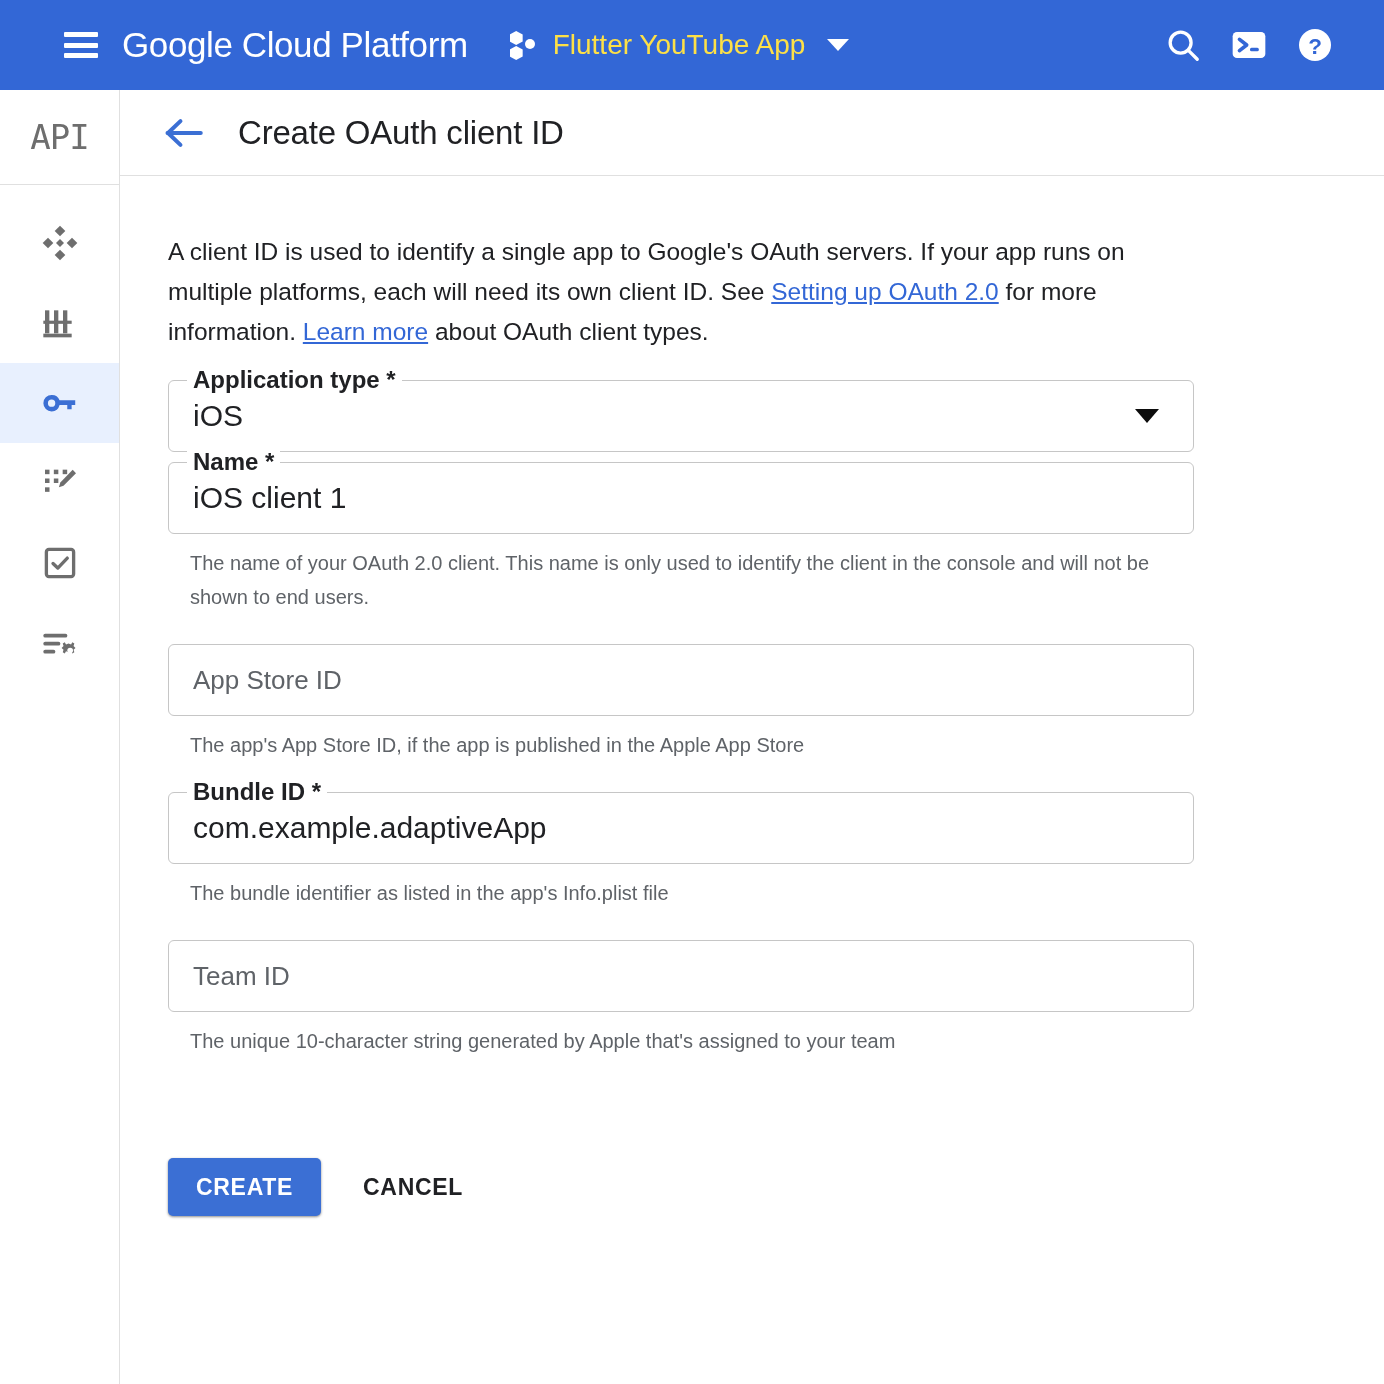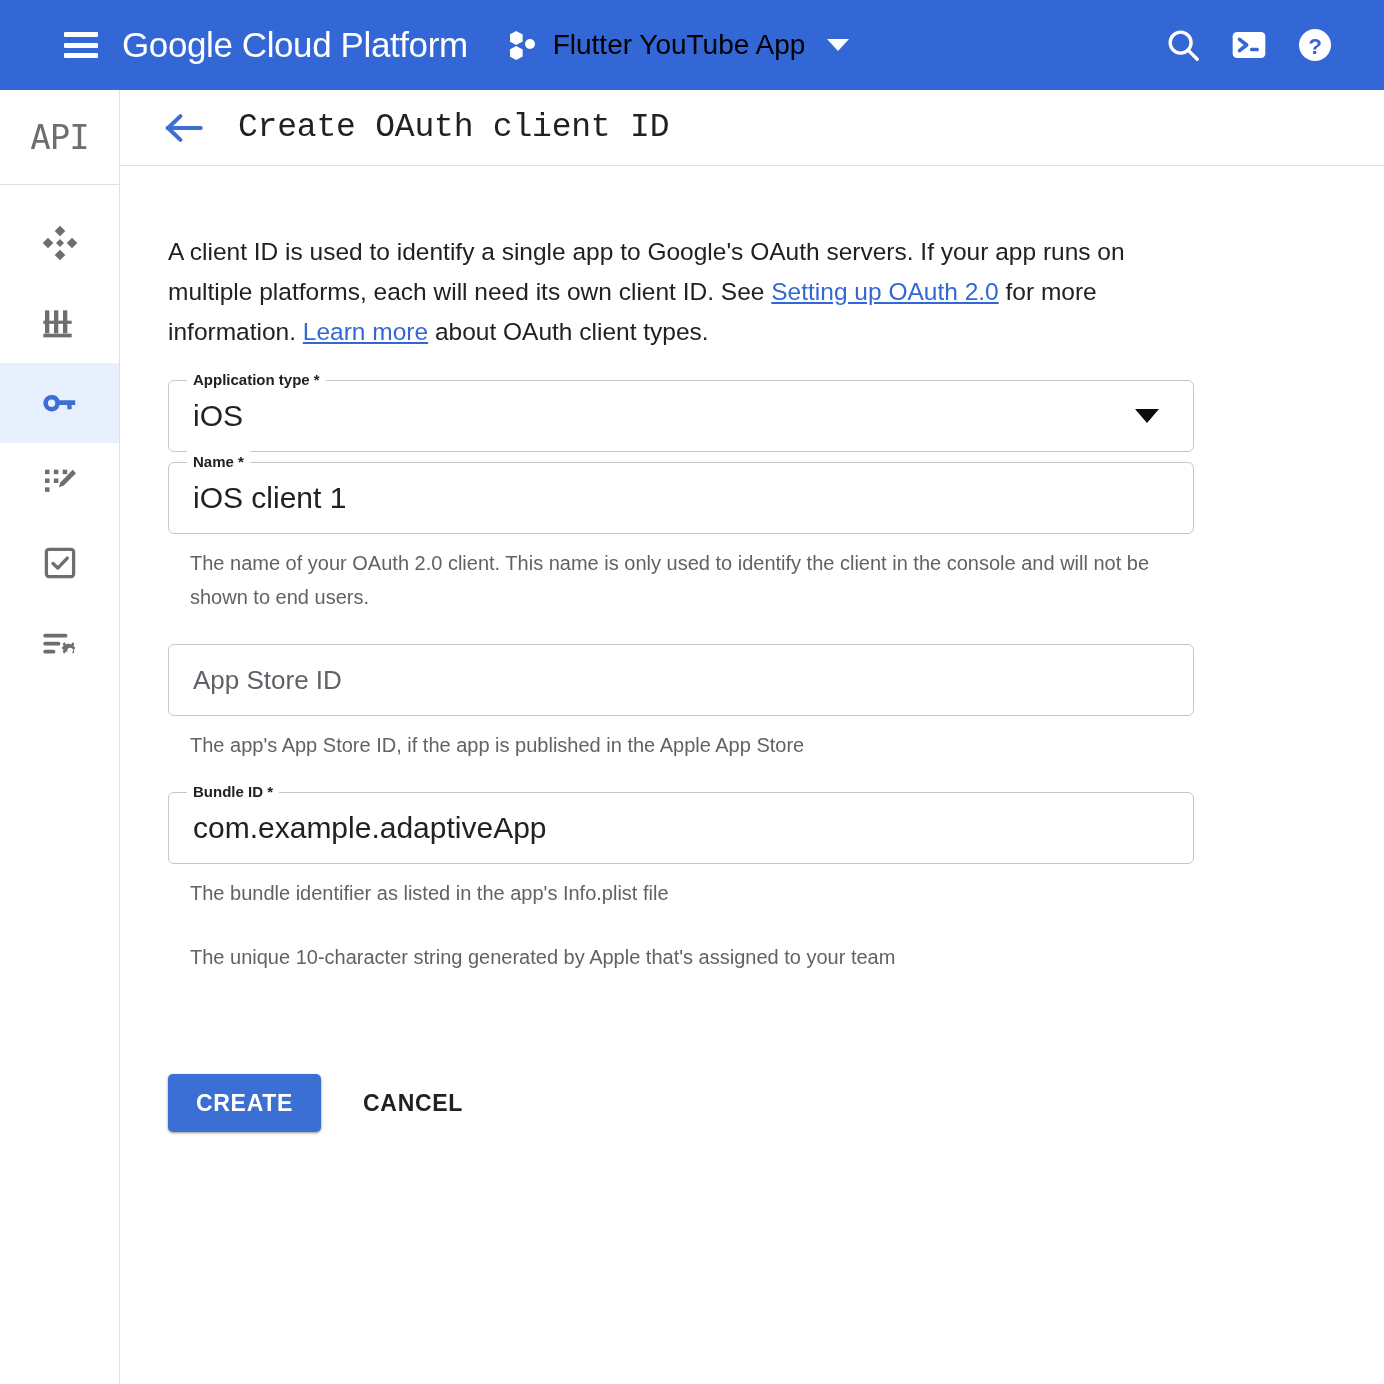--- a/index.html
+++ b/index.html
@@ -42,21 +42,21 @@
     white-space: nowrap;
   }
   .proj-glyph { position: relative; width: 30px; height: 30px; margin-right: 13px; flex: none; }
   .hexdot {
     width: 13px; height: 14px; background: #fff;
     clip-path: polygon(50% 0%, 100% 25%, 100% 75%, 50% 100%, 0% 75%, 0% 25%);
   }
   .hex-a { position: absolute; left: 0; top: 1px; }
   .hex-b { position: absolute; left: 0; top: 16px; }
   .dot-c { position: absolute; left: 15px; top: 9px; width: 10px; height: 10px; background: #fff; border-radius: 50%; }
-  .project-name { color: #000000; font-size: 28px; font-weight: 400; }
+  .project-name { color: #fde047; font-size: 28px; font-weight: 400; }
   .chip-caret {
     width: 0; height: 0; margin-left: 22px;
     border-left: 11px solid transparent;
     border-right: 11px solid transparent;
     border-top: 12px solid #fff;
   }
 
   .topbar-actions { margin-left: auto; display: flex; align-items: center; margin-right: 36px; }
   .tb-icon { width: 66px; height: 66px; display: flex; align-items: center; justify-content: center; cursor: pointer; }
 
@@ -79,24 +79,24 @@
   .rail-item {
     height: 80px; display: flex; align-items: center; justify-content: center;
     cursor: pointer;
   }
   .rail-item.active { background: #e8f0fe; }
   .rail-list { padding-top: 18px; }
 
   
   .page-head {
     position: absolute; top: 90px; left: 120px;
-    width: 1264px; height: 76px;
+    width: 1264px; height: 86px;
     background: #fff;
     border-bottom: 1px solid #e0e0e0;
-    display: flex; align-items: center; font-family: Liberation Mono, monospace;
+    display: flex; align-items: center;
   }
   .back-arrow { margin-left: 44px; margin-right: 32px; cursor: pointer; display: flex; }
   .page-title { font-size: 33px; color: #202124; font-weight: 400; letter-spacing: -0.2px; }
 
   
   .content {
     position: absolute; top: 186px; left: 120px;
     width: 1264px; height: 1198px;
     background: #fff;
     padding: 46px 0 0 48px;
@@ -115,21 +115,21 @@
     height: 72px;
     border: 1px solid #c6c6c6;
     border-radius: 6px;
     margin-bottom: 10px;
     background: #fff;
     cursor: text;
   }
   .outlined .notch {
     position: absolute; top: -12px; left: 18px;
     background: #fff; padding: 0 6px;
-    font-size: 15px; font-weight: 700; color: #202124;
+    font-size: 24px; font-weight: 700; color: #202124;
     line-height: 22px;
     white-space: nowrap;
   }
   .outlined .value {
     position: absolute; left: 24px; top: 50%; transform: translateY(-50%);
     font-size: 30px; color: #202124;
   }
   .outlined .ph {
     position: absolute; left: 24px; top: 50%; transform: translateY(-50%);
     font-size: 26px; color: #5f6368;
@@ -325,20 +325,23 @@
 
   <div class="field-block">
     <div class="outlined">
       <span class="notch">Bundle ID *</span>
       <span class="value">com.example.adaptiveApp</span>
     </div>
     <div class="hint">The bundle identifier as listed in the app's Info.plist file</div>
   </div>
 
   <div class="field-block">
+    <div class="outlined">
+      <span class="ph">Team ID</span>
+    </div>
     <div class="hint">The unique 10-character string generated by Apple that's assigned to your team</div>
   </div>
 
   <div class="actions">
     <button class="btn-create">CREATE</button>
     <button class="btn-cancel">CANCEL</button>
   </div>
 
 </div>
 

